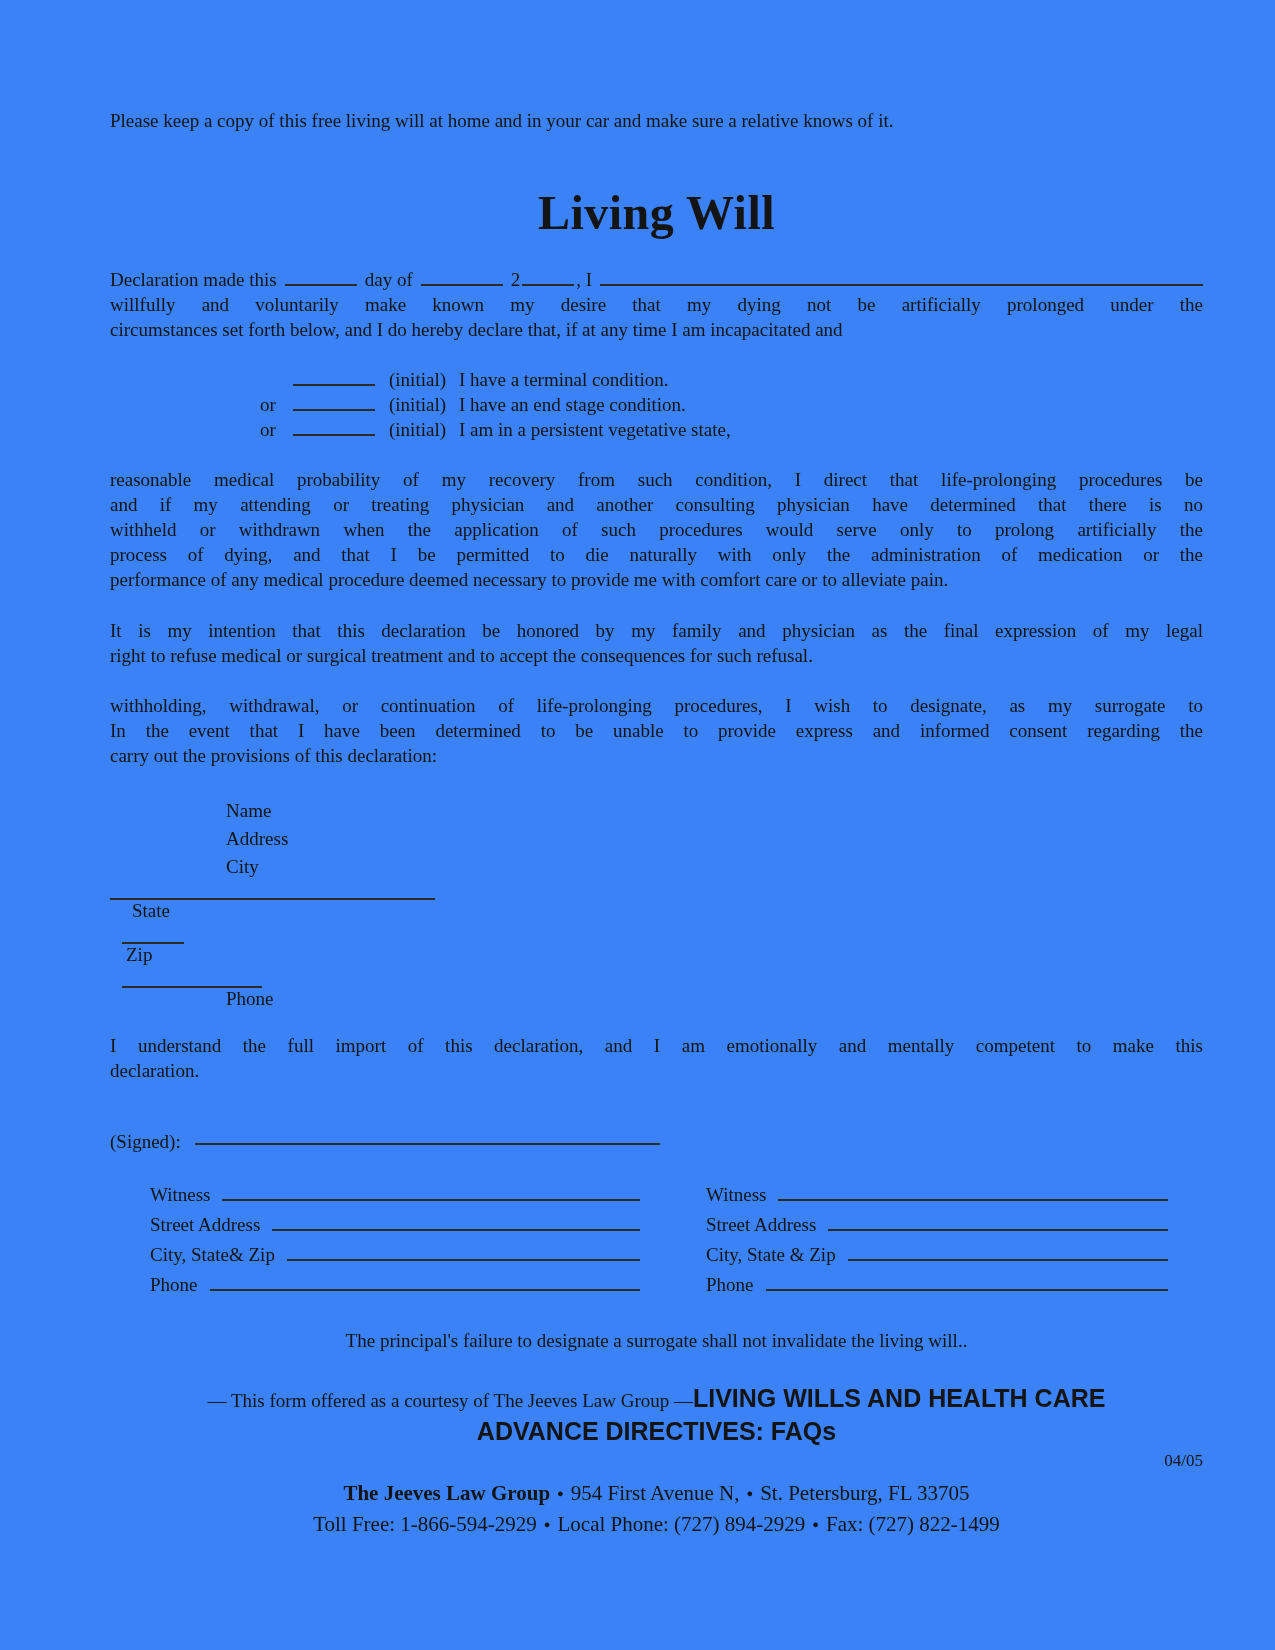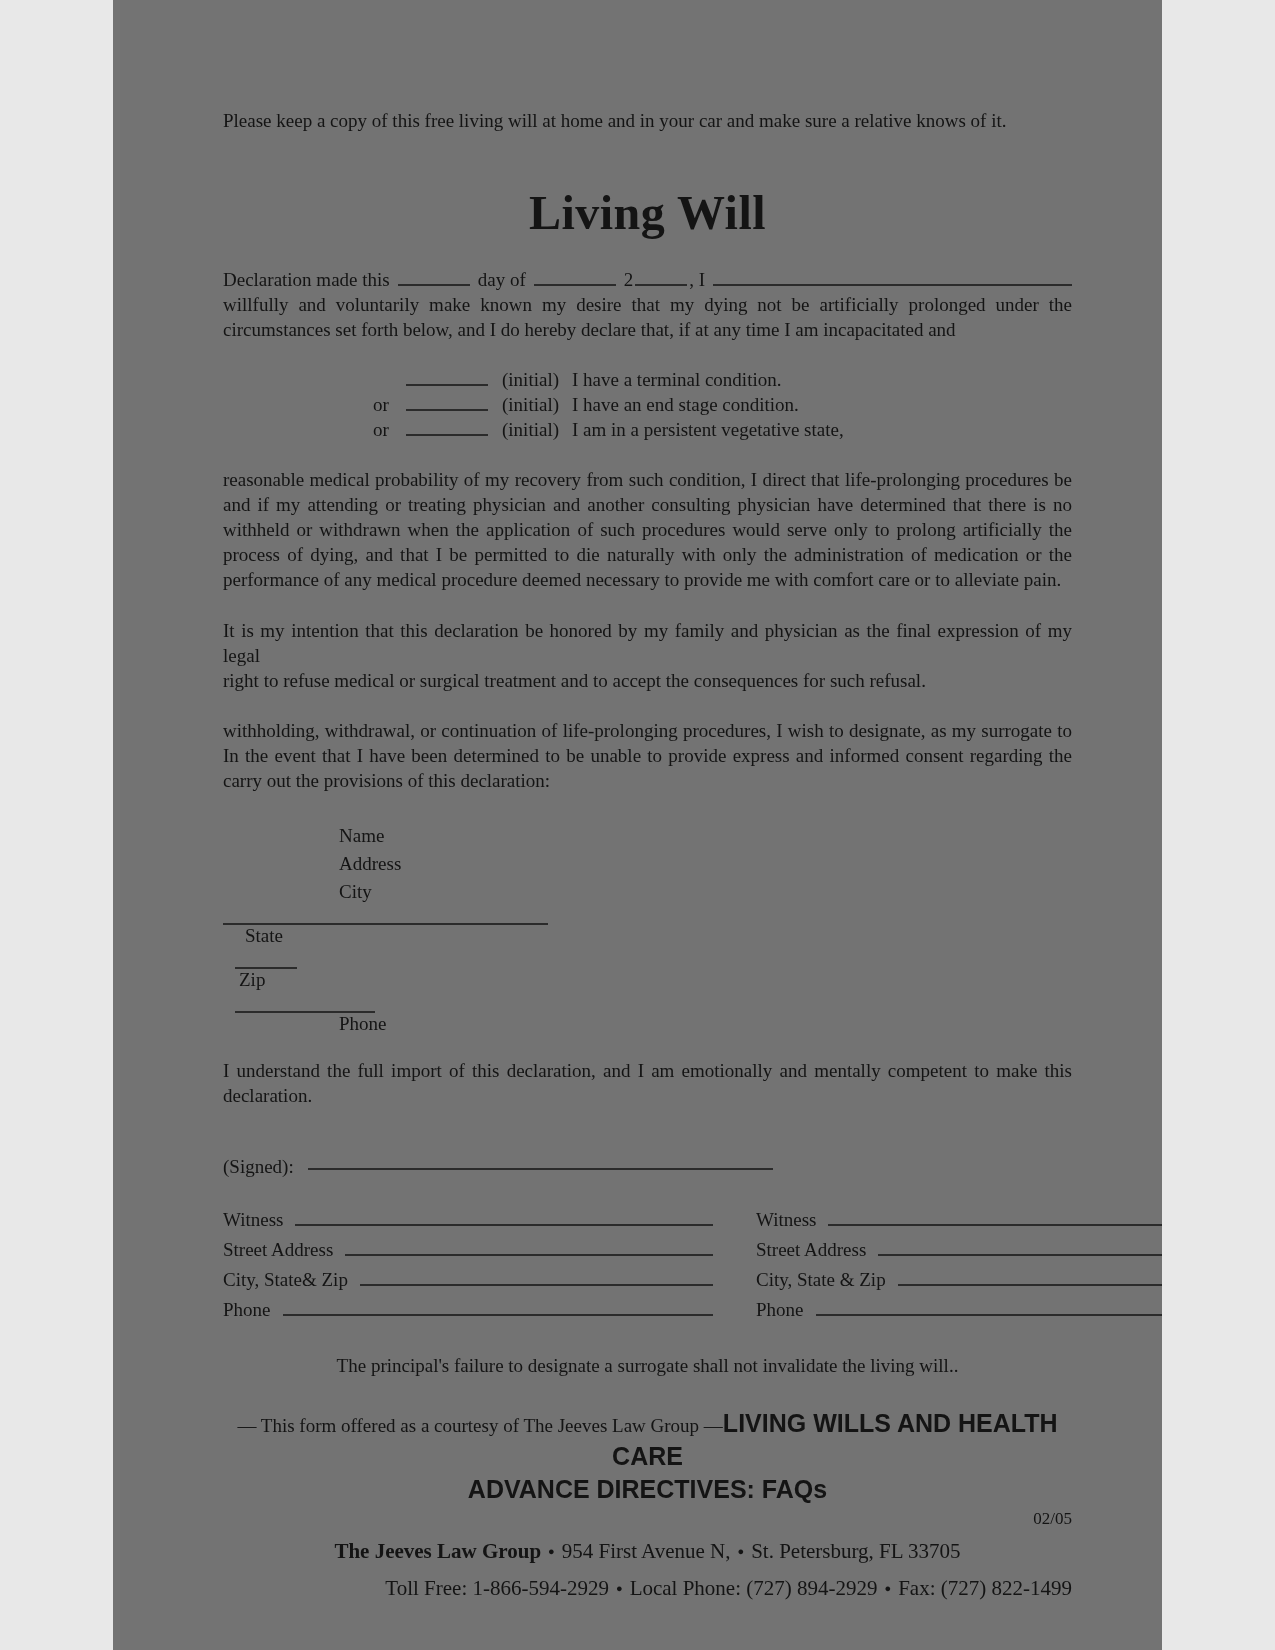--- a/index.html
+++ b/index.html
@@ -1,19 +1,19 @@
 <!DOCTYPE html>
 <html><head>
 <meta charset="utf-8">
 <style>
   html,body { margin:0; padding:0; background:#e8e8e8; }
   .page {
-    position:relative; width:1049px; height:1650px; margin:0 auto;
-    background:#737373; box-sizing:border-box;
-    padding:108px 90px 0 110px;
+    position:relative; width:1275px; height:1650px; margin:0 auto;
+    background:#3b82f6; box-sizing:border-box;
+    padding:108px 72px 0 110px;
     font-family:"Liberation Serif", serif;
     font-size:19px; line-height:25px; color:#141414;
     overflow:hidden;
   }
   .intro { margin:0; white-space:nowrap; }
   .title {
     margin:54px 0 0 0; text-align:center;
     font-size:48px; line-height:52px; font-weight:bold; letter-spacing:.5px;
   }
   
@@ -39,37 +39,37 @@
   .form-block { margin-top:27px; width:875px; }
   .form-row { display:flex; align-items:flex-start; line-height:31px;flex-direction:column; }
   .form-label { margin-left:116px; width:84px; flex:none; }
   .fline { flex:1; border-bottom:2px solid #2b2b2b; height:16px; margin-bottom:-5px; }
   .fx325{flex:none;width:325px;} .fx62{flex:none;width:62px;} .fx140{flex:none;width:140px;}
   .gap22{margin-left:22px;} .gap12{margin-left:12px;} .gap16{margin-left:16px;}
   .competence { margin-top:22px; }
   .additional { margin-top:30px; }
   .signed-row { display:flex; align-items:flex-start; margin-top:46px; }
   .signed-blank { width:465px; margin-left:14px; flex:none; }
-  .wit-grid { display:grid; grid-template-columns:490px 462px; column-gap:43px; margin-top:26px; }
+  .wit-grid { display:grid; grid-template-columns:490px 462px; column-gap:66px; margin-top:26px;margin-left:40px; }
   .wit-row { display:flex; align-items:baseline; line-height:30px; }
   .wit-label { flex:none; }
   .wline { flex:1; border-bottom:2px solid #2b2b2b; height:15px; margin-bottom:-5px; margin-left:12px; }
   .principal { margin-top:28px; text-align:center; }
   .courtesy { margin-top:30px; text-align:center; line-height:30px; }
   .courtesy .bold-sans {
     font-family:"Liberation Sans", sans-serif; font-weight:bold; font-size:25px;
   }
   .florida {
     margin-top:36px; font-family:"Liberation Sans", sans-serif;
     font-size:20px; line-height:27px; letter-spacing:-0.1px;
   }
   .version { margin-top:2px; text-align:right; font-size:17px; }
   .firm-line { margin-top:8px; text-align:center; font-size:21px; }
   .firm-line b { font-weight:bold; }
-  .toll-line { margin-top:12px; text-align:right; font-size:21px; }
+  .toll-line { margin-top:6px; text-align:center; font-size:21px; }
   .bullet { font-size:11px; vertical-align:3px; padding:0 7px; }
 </style>
 </head>
 <body>
 
 <div class="page">
 
   <p class="intro">Please keep a copy of this free living will at home and in your car and make sure a relative knows of it.</p>
 
   <h1 class="title">Living Will</h1>
@@ -203,21 +203,21 @@
   </div>
 
   <p class="principal" style="margin-bottom:0;">The principal's failure to designate a surrogate shall not invalidate the living will..</p>
 
   <div class="courtesy">
     <span>— This form offered as a courtesy of The Jeeves Law Group —</span><span class="bold-sans">LIVING WILLS AND HEALTH CARE</span>
     <div class="bold-sans">ADVANCE DIRECTIVES: FAQs</div>
   </div>
 
 
-  <div class="version">02/05</div>
+  <div class="version">04/05</div>
 
   <div class="firm-line">
     <b>The Jeeves Law Group</b><span class="bullet">●</span><span>954 First Avenue N,</span><span class="bullet">●</span><span>St. Petersburg, FL 33705</span>
   </div>
 
   <div class="toll-line">
     <span>Toll Free: 1-866-594-2929</span><span class="bullet">●</span><span>Local Phone: (727) 894-2929</span><span class="bullet">●</span><span>Fax: (727) 822-1499</span>
   </div>
 
 </div>

